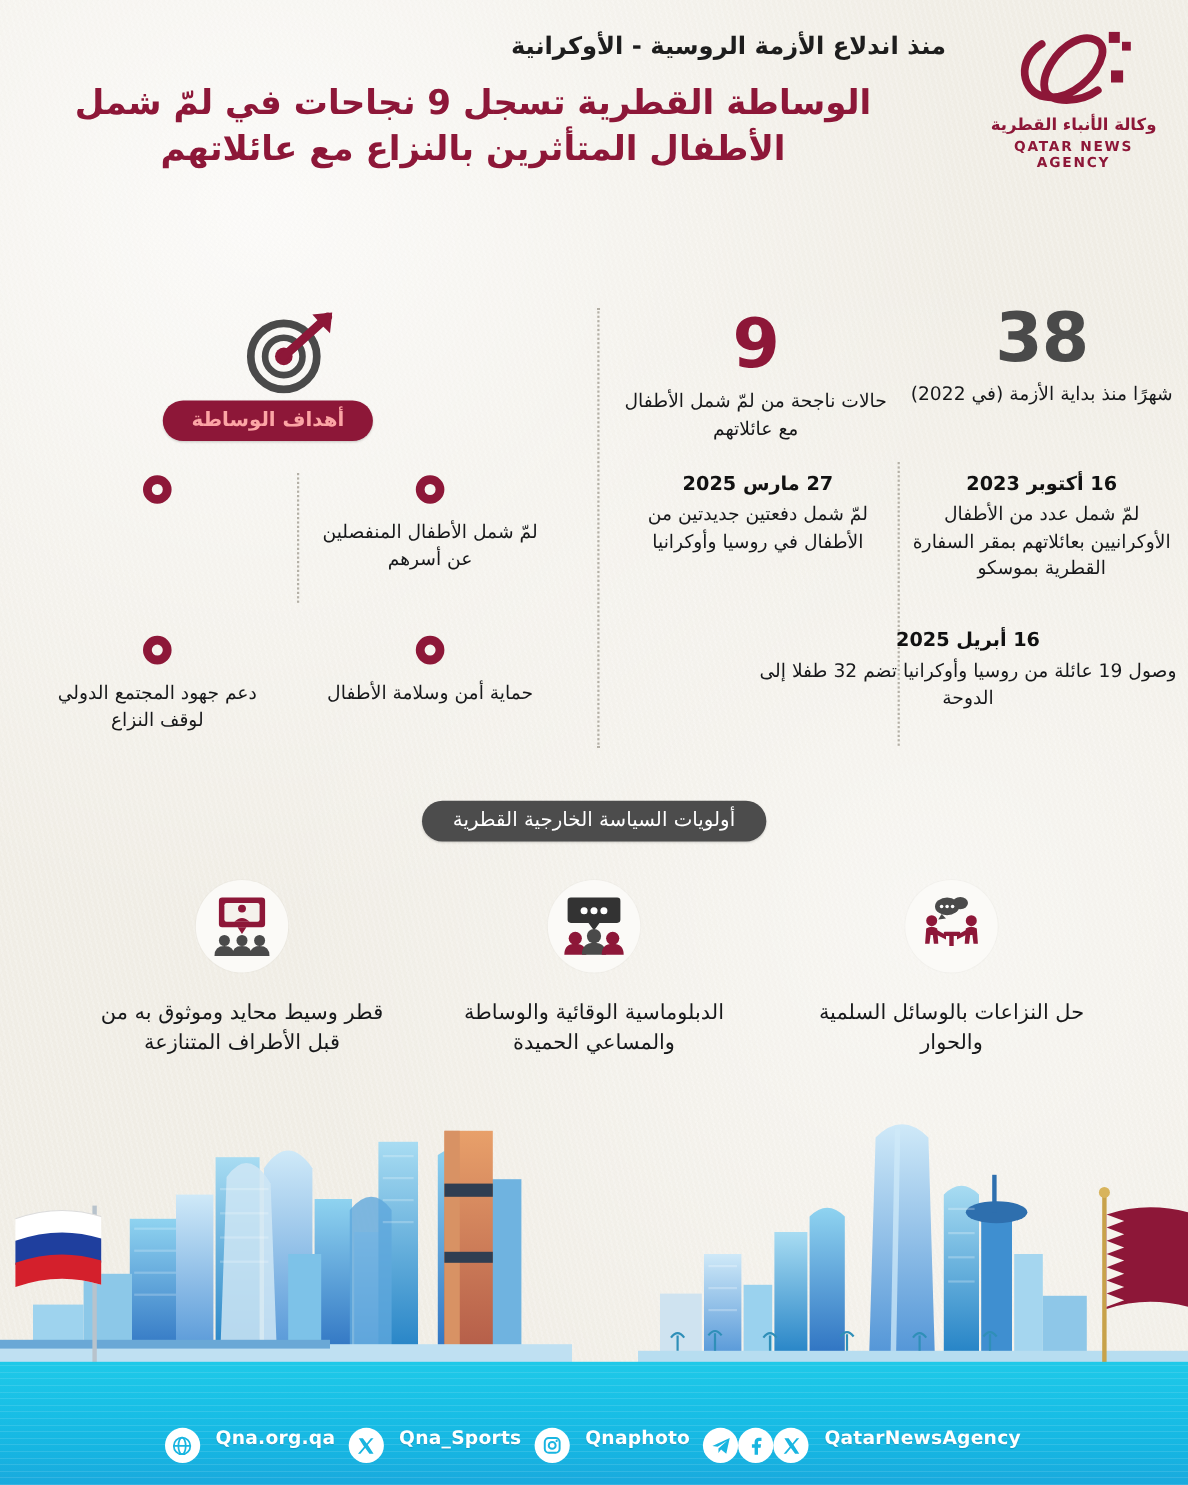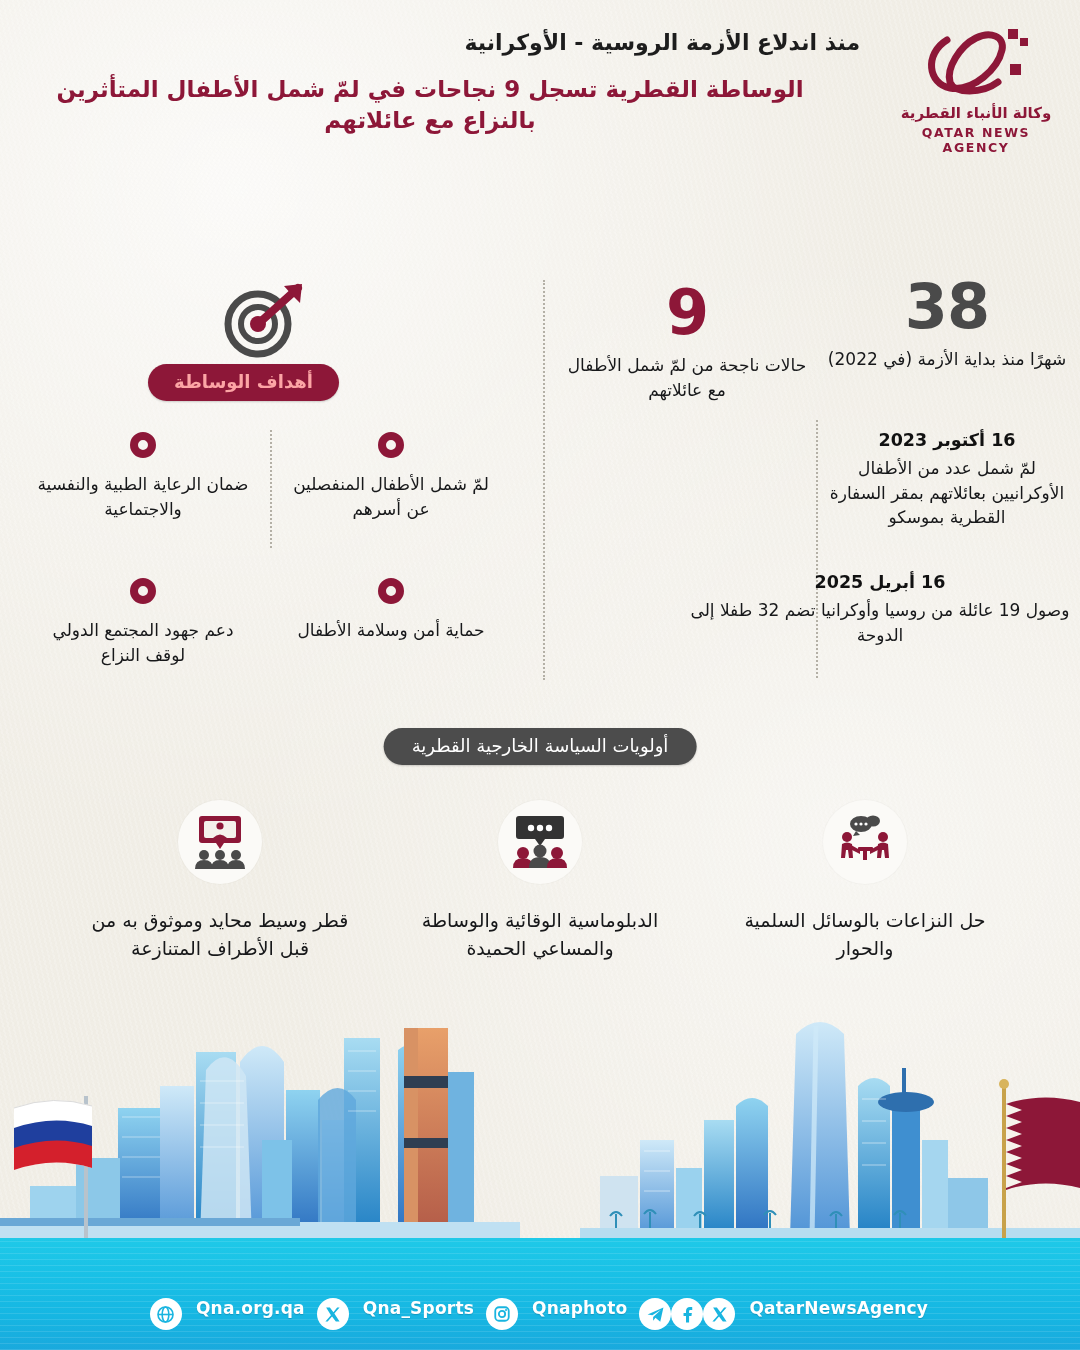--- a/index.html
+++ b/index.html
@@ -31,21 +31,21 @@
   
   .header{ position:absolute; top:0; left:0; width:1080px; height:250px; }
   .kicker{
     position:absolute; top:30px; left:0; width:860px;
     text-align:right; font-size:22px; font-weight:700; color:#1d1d1d;
     letter-spacing:0;
   }
   .headline{
     position:absolute; top:74px; left:0; width:860px;
     text-align:center; color:#8d1738;
-    font-size:23px; font-weight:700; line-height:1.33;
+    font-size:31px; font-weight:700; line-height:1.33;
     padding:0 28px;
   }
 
   .logo{ position:absolute; top:24px; right:16px; width:176px; height:140px; text-align:center; }
   .logo-mark{ width:120px; height:78px; margin:0 auto; display:block; }
   .logo-ar{ font-size:15px; font-weight:700; color:#8d1738; margin-top:2px; letter-spacing:.5px;}
   .logo-en{ font-size:12.5px; font-weight:700; color:#8d1738; letter-spacing:1.6px; margin-top:3px;}
 
   
   .mid{ position:absolute; top:272px; left:0; width:1080px; height:420px; }
@@ -180,21 +180,20 @@
       </svg>
 
       <div class="badge">أهداف الوساطة</div>
 
       <div class="goal g1">
         <div class="dot"></div>
         <div class="gtxt">لمّ شمل الأطفال المنفصلين عن أسرهم</div>
       </div>
       <div class="goal g2">
         <div class="dot"></div>
-        <div class="gtxt">ضمان الرعاية الطبية والنفسية والاجتماعية</div>
       </div>
       <div class="goal g3">
         <div class="dot"></div>
         <div class="gtxt">حماية أمن وسلامة الأطفال</div>
       </div>
       <div class="goal g4">
         <div class="dot"></div>
         <div class="gtxt">دعم جهود المجتمع الدولي لوقف النزاع</div>
       </div>
     </div>
@@ -202,20 +201,24 @@
     <div class="stats">
       <div class="stat s9">
         <div class="num red">9</div>
         <div class="lbl">حالات ناجحة من لمّ شمل الأطفال مع عائلاتهم</div>
       </div>
       <div class="stat s38">
         <div class="num gray">38</div>
         <div class="lbl">شهرًا منذ بداية الأزمة (في 2022)</div>
       </div>
 
+      <div class="event e1">
+        <div class="date">27 مارس 2025</div>
+        <div class="etxt">لمّ شمل دفعتين جديدتين من الأطفال في روسيا وأوكرانيا</div>
+      </div>
       <div class="event e2">
         <div class="date">16 أكتوبر 2023</div>
         <div class="etxt">لمّ شمل عدد من الأطفال الأوكرانيين بعائلاتهم بمقر السفارة القطرية بموسكو</div>
       </div>
       <div class="event e3">
         <div class="date">16 أبريل 2025</div>
         <div class="etxt">وصول 19 عائلة من روسيا وأوكرانيا تضم 32 طفلا إلى الدوحة</div>
       </div>
     </div>
   </div>

